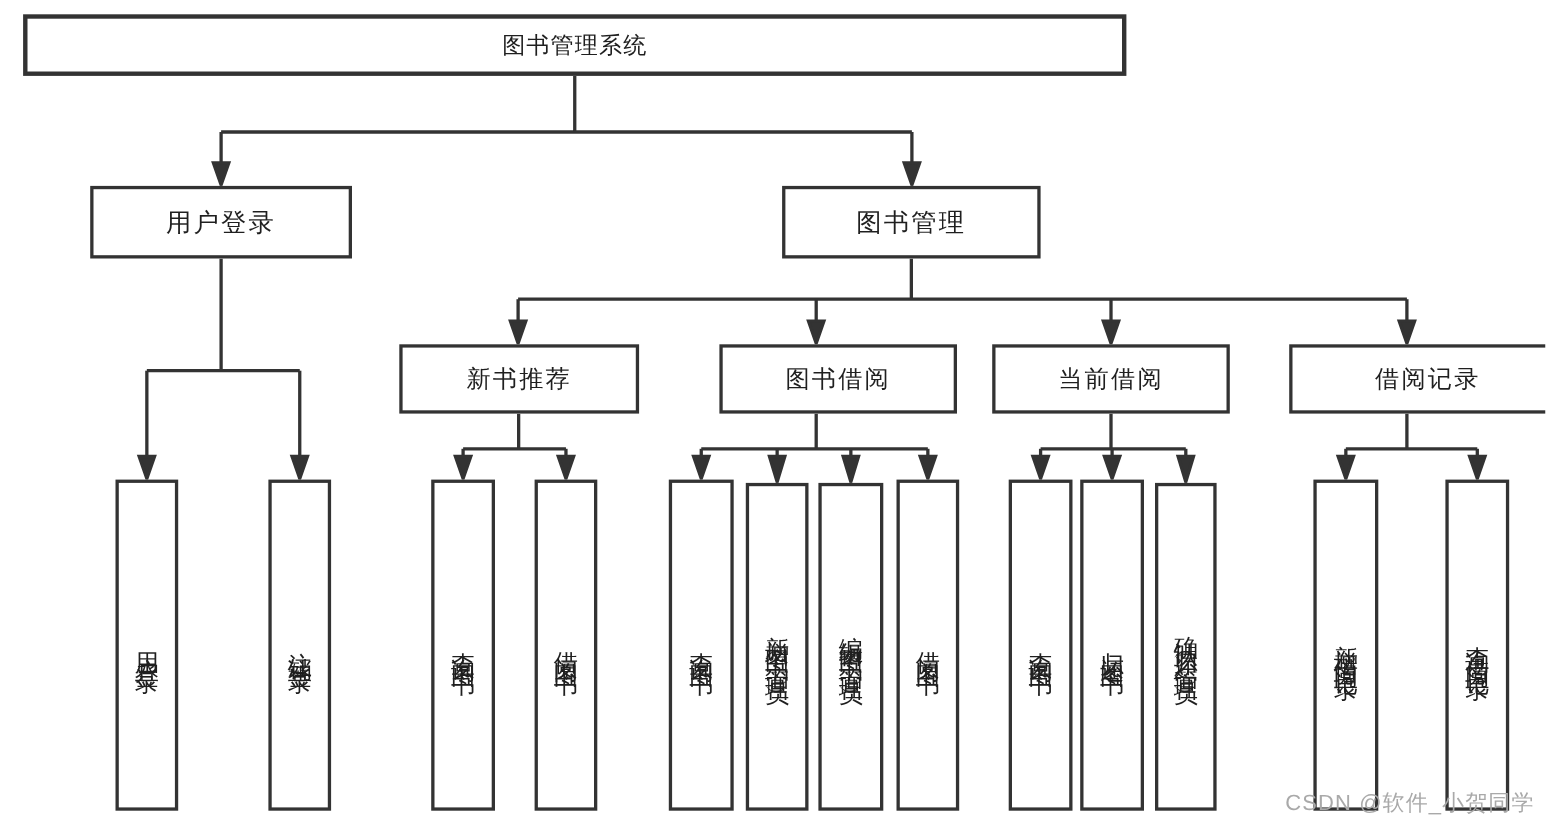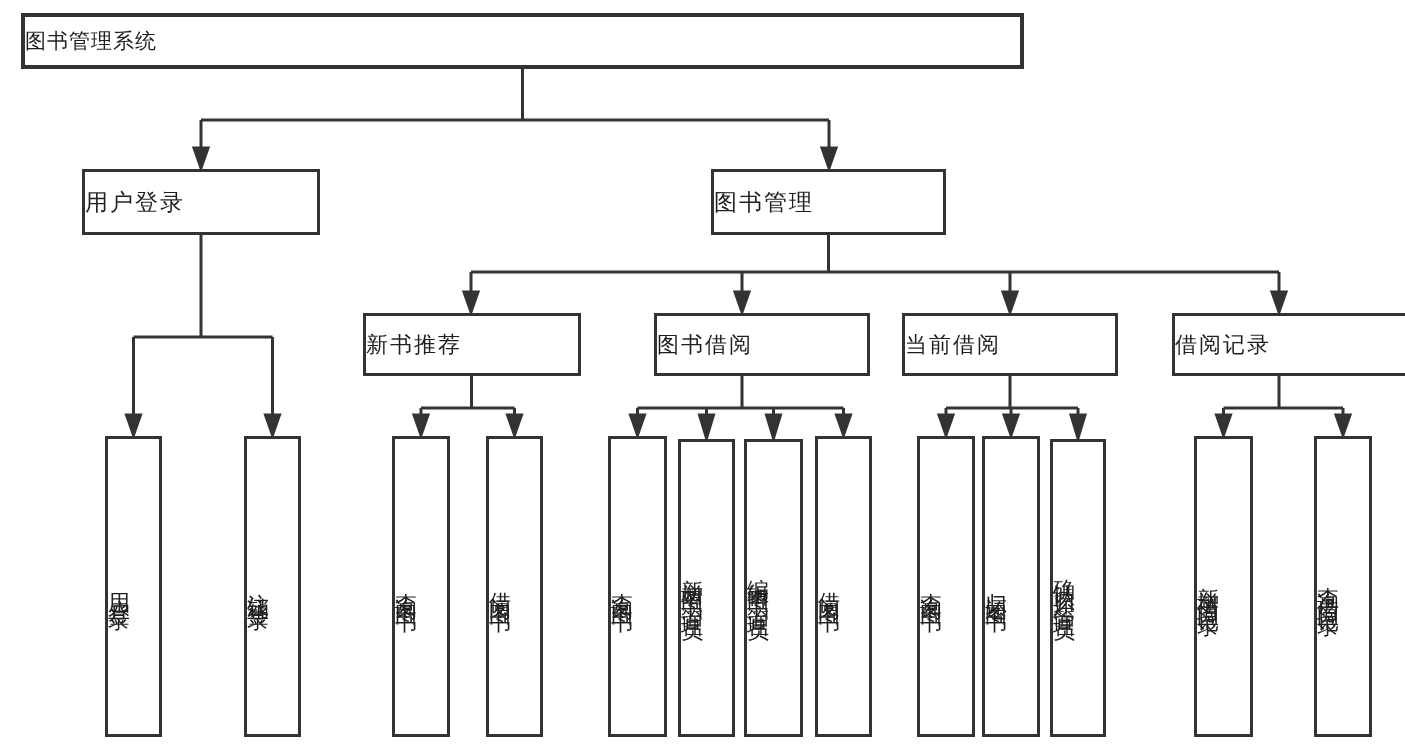--- a/index.html
+++ b/index.html
@@ -23,21 +23,21 @@
     height: 747px;
     z-index: 1;
   }
   .box {
     position: absolute;
     box-sizing: border-box;
     border: 3px solid #333333;
     background: #ffffff;
     display: flex;
     align-items: center;
-    justify-content: flex-start;
+    justify-content: center;
     color: #1f1f1f;
     z-index: 2;
   }
   .box.root {
     border-width: 4px;
   }
   .label-h {
     font-size: 23px;
     letter-spacing: 2px;
     white-space: nowrap;
@@ -204,14 +204,15 @@
     <span class="label-v">确认归还（管理员）</span>
   </div>
 
   <div class="box" style="left:1194px; top:436px; width:59px; height:301px;">
     <span class="label-v">新增借阅记录</span>
   </div>
   <div class="box" style="left:1314px; top:436px; width:58px; height:301px;">
     <span class="label-v">查询借阅记录</span>
   </div>
 
+  <div class="watermark">CSDN @软件_小贺同学</div>
 
 </div>
 
 </body></html>

